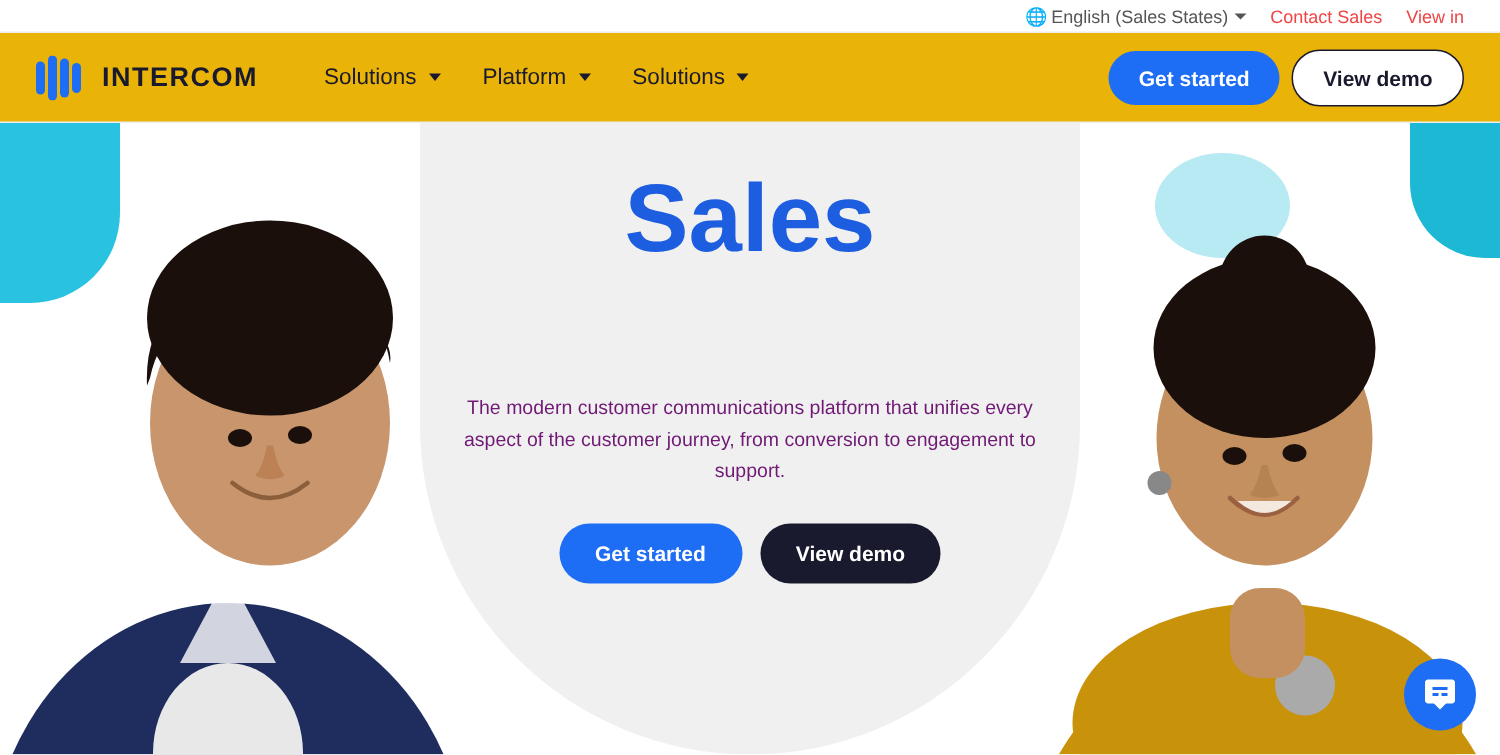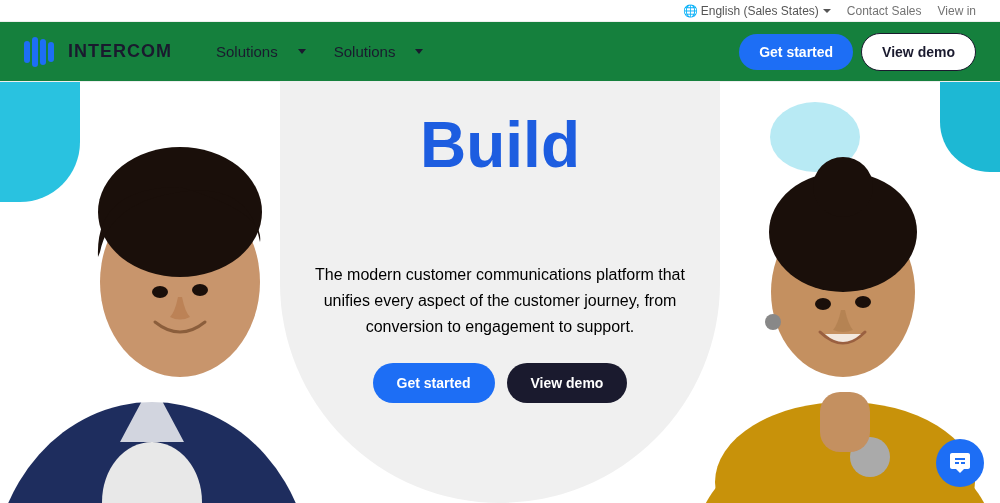--- a/index.html
+++ b/index.html
@@ -17,21 +17,21 @@
       border-bottom: 1px solid #eee;
       height: 22px;
     }
     .top-bar-items {
       display: flex;
       gap: 16px;
       align-items: center;
     }
     .top-bar a {
       text-decoration: none;
-      color: #737373;
+      color: #ef4444;
       font-size: 12px;
     }
     .lang-selector {
       display: flex;
       align-items: center;
       gap: 2px;
       cursor: pointer;
     }
     .chevron-small {
       display: inline-block;
@@ -41,21 +41,21 @@
       border-top: 4px solid #555;
       margin-left: 2px;
     }
 
     
     .navbar {
       display: flex;
       align-items: center;
       padding: 0 24px;
       height: 60px;
-      background: #15803d;
+      background: #eab308;
       border-bottom: 1px solid #eee;
       position: relative;
       z-index: 10;
     }
     .logo {
       display: flex;
       align-items: center;
       gap: 8px;
       margin-right: 32px;
       text-decoration: none;
@@ -73,21 +73,21 @@
     }
     .nav-links {
       display: flex;
       align-items: center;
       gap: 4px;
       flex: 1;
     }
     .nav-item {
       display: flex;
       align-items: center;
-      gap: 20px;
+      gap: 8px;
       padding: 8px 12px;
       font-size: 15px;
       font-weight: 500;
       color: #1a1a2e;
       cursor: pointer;
       border-radius: 6px;
       text-decoration: none;
     }
     .chevron {
       display: inline-block;
@@ -189,22 +189,22 @@
       line-height: 1.05;
       margin-bottom: 16px;
     }
     .hero-subheadline {
       font-size: 22px;
       font-weight: 700;
       color: #1a1a2e;
       margin-bottom: 14px;
     }
     .hero-desc {
-      font-size: 16px;
-      color: #000000;
+      font-size: 13px;
+      color: #701a75;
       line-height: 1.6;
       margin-bottom: 24px;
     }
     .hero-buttons {
       display: flex;
       gap: 12px;
       justify-content: center;
     }
     .btn-hero-primary {
       background: #1d6ef5;
@@ -292,20 +292,24 @@
       <rect x="24" y="5" width="6" height="20" rx="3" fill="#1d6ef5"></rect>
     </svg>
     <span class="logo-text">INTERCOM</span>
   </a>
   <div class="nav-links">
     <a href="#" class="nav-item">
       <span>Solutions</span>
       <span class="chevron"></span>
     </a>
     <a href="#" class="nav-item">
+      <span>Platform</span>
+      <span class="chevron"></span>
+    </a>
+    <a href="#" class="nav-item">
       <span>Solutions</span>
       <span class="chevron"></span>
     </a>
   </div>
   <div class="nav-ctas">
     <button class="btn-primary">Get started</button>
     <button class="btn-outline">View demo</button>
   </div>
 </nav>
 
@@ -365,21 +369,21 @@
       <ellipse cx="168" cy="220" rx="8" ry="6" fill="#1a0f0a"></ellipse>
 
       <path d="M146 228 Q143 242 138 248 Q148 252 158 248 Q153 242 150 228" fill="#a07040" opacity="0.4"></path>
 
       <circle cx="78" cy="240" r="8" fill="#888"></circle>
     </svg>
   </div>
 
   <div class="hero-content">
     <h1 class="hero-headline">
-      <span>Build</span><br>
+      <span>Sales</span><br>
       <br>
     </h1>
     <p class="hero-desc">The modern customer communications platform that unifies every aspect of the customer journey, from conversion to engagement to support.</p>
     <div class="hero-buttons">
       <button class="btn-hero-primary">Get started</button>
       <button class="btn-hero-secondary">View demo</button>
     </div>
   </div>
 
   <div class="chat-bubble">

